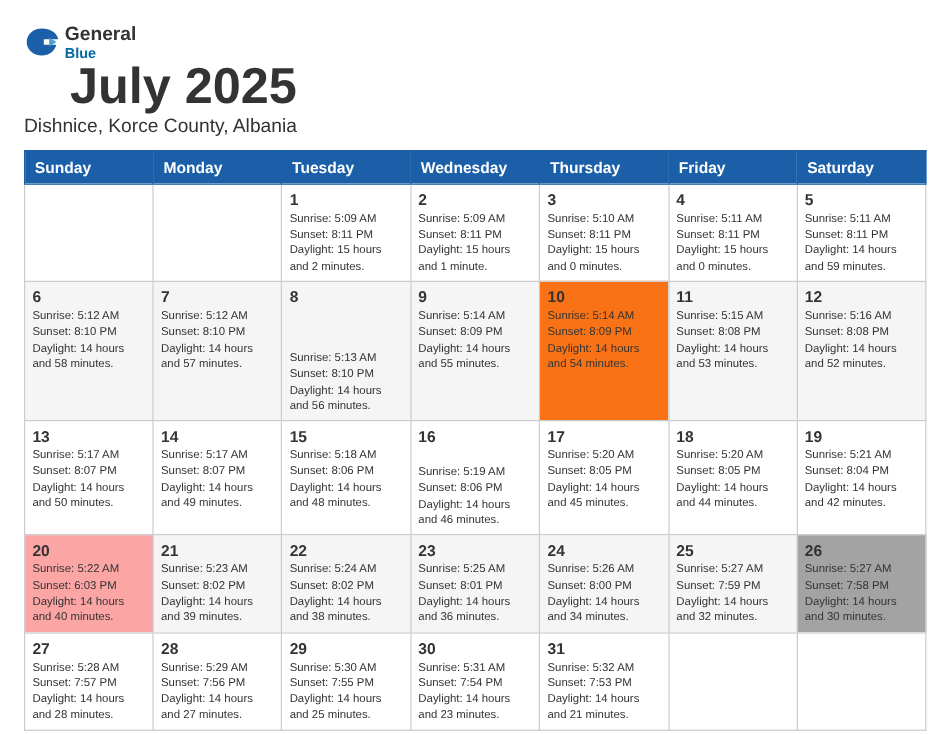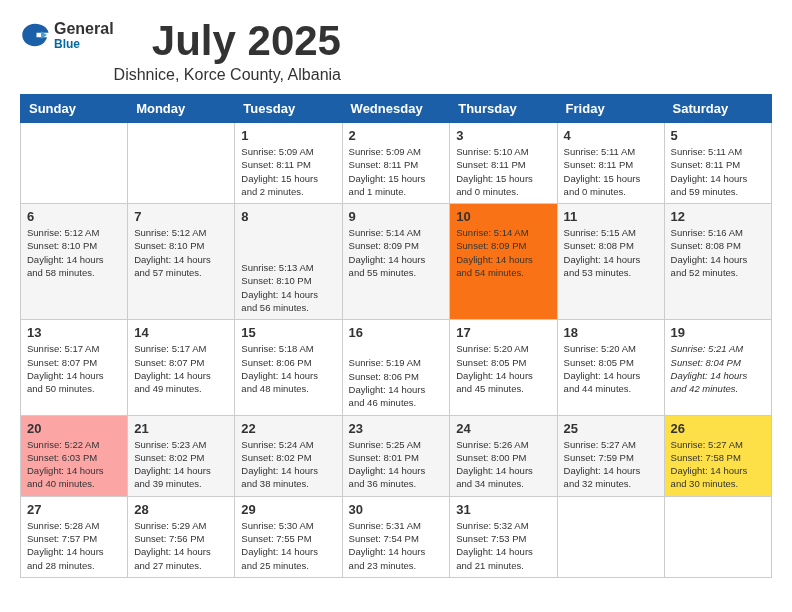--- a/index.html
+++ b/index.html
@@ -5,23 +5,24 @@
     * { box-sizing: border-box; margin: 0; padding: 0; }
     body {
       font-family: Arial, sans-serif;
       background: #fff;
       width: 792px;
       min-height: 612px;
       padding: 20px;
     }
     .header-area {
       display: flex;
-      justify-content: flex-start;
+      justify-content: center;
       align-items: flex-start;
       margin-bottom: 10px;
+      flex-direction: column;
     }
     .logo {
       display: flex;
       align-items: center;
       gap: 4px;
     }
     .logo-text {
       display: flex;
       flex-direction: column;
       line-height: 1.1;
@@ -237,21 +238,21 @@
 Daylight: 14 hours and 45 minutes.</div>
         </td>
         <td>
           <span class="day-number">18</span>
           <div class="day-info" style="white-space: pre-line;">Sunrise: 5:20 AM
 Sunset: 8:05 PM
 Daylight: 14 hours and 44 minutes.</div>
         </td>
         <td>
           <span class="day-number">19</span>
-          <div class="day-info" style="white-space: pre-line; font-style: italic;">Sunrise: 5:21 AM
+          <div class="day-info" style="white-space: pre-line;">Sunrise: 5:21 AM
 Sunset: 8:04 PM
 Daylight: 14 hours and 42 minutes.</div>
         </td>
       </tr>
       <tr>
         <td style="background: #fca5a5;">
           <span class="day-number">20</span>
           <div class="day-info" style="white-space: pre-line;">Sunrise: 5:22 AM
 Sunset: 6:03 PM
 Daylight: 14 hours and 40 minutes.</div>
@@ -279,21 +280,21 @@
           <div class="day-info" style="white-space: pre-line;">Sunrise: 5:26 AM
 Sunset: 8:00 PM
 Daylight: 14 hours and 34 minutes.</div>
         </td>
         <td style="background: rgb(245, 245, 245);">
           <span class="day-number">25</span>
           <div class="day-info" style="white-space: pre-line;">Sunrise: 5:27 AM
 Sunset: 7:59 PM
 Daylight: 14 hours and 32 minutes.</div>
         </td>
-        <td style="background: #fde047;">
+        <td style="background: #a3a3a3;">
           <span class="day-number">26</span>
           <div class="day-info" style="white-space: pre-line;">Sunrise: 5:27 AM
 Sunset: 7:58 PM
 Daylight: 14 hours and 30 minutes.</div>
         </td>
       </tr>
       <tr>
         <td>
           <span class="day-number">27</span>
           <div class="day-info" style="white-space: pre-line;">Sunrise: 5:28 AM

